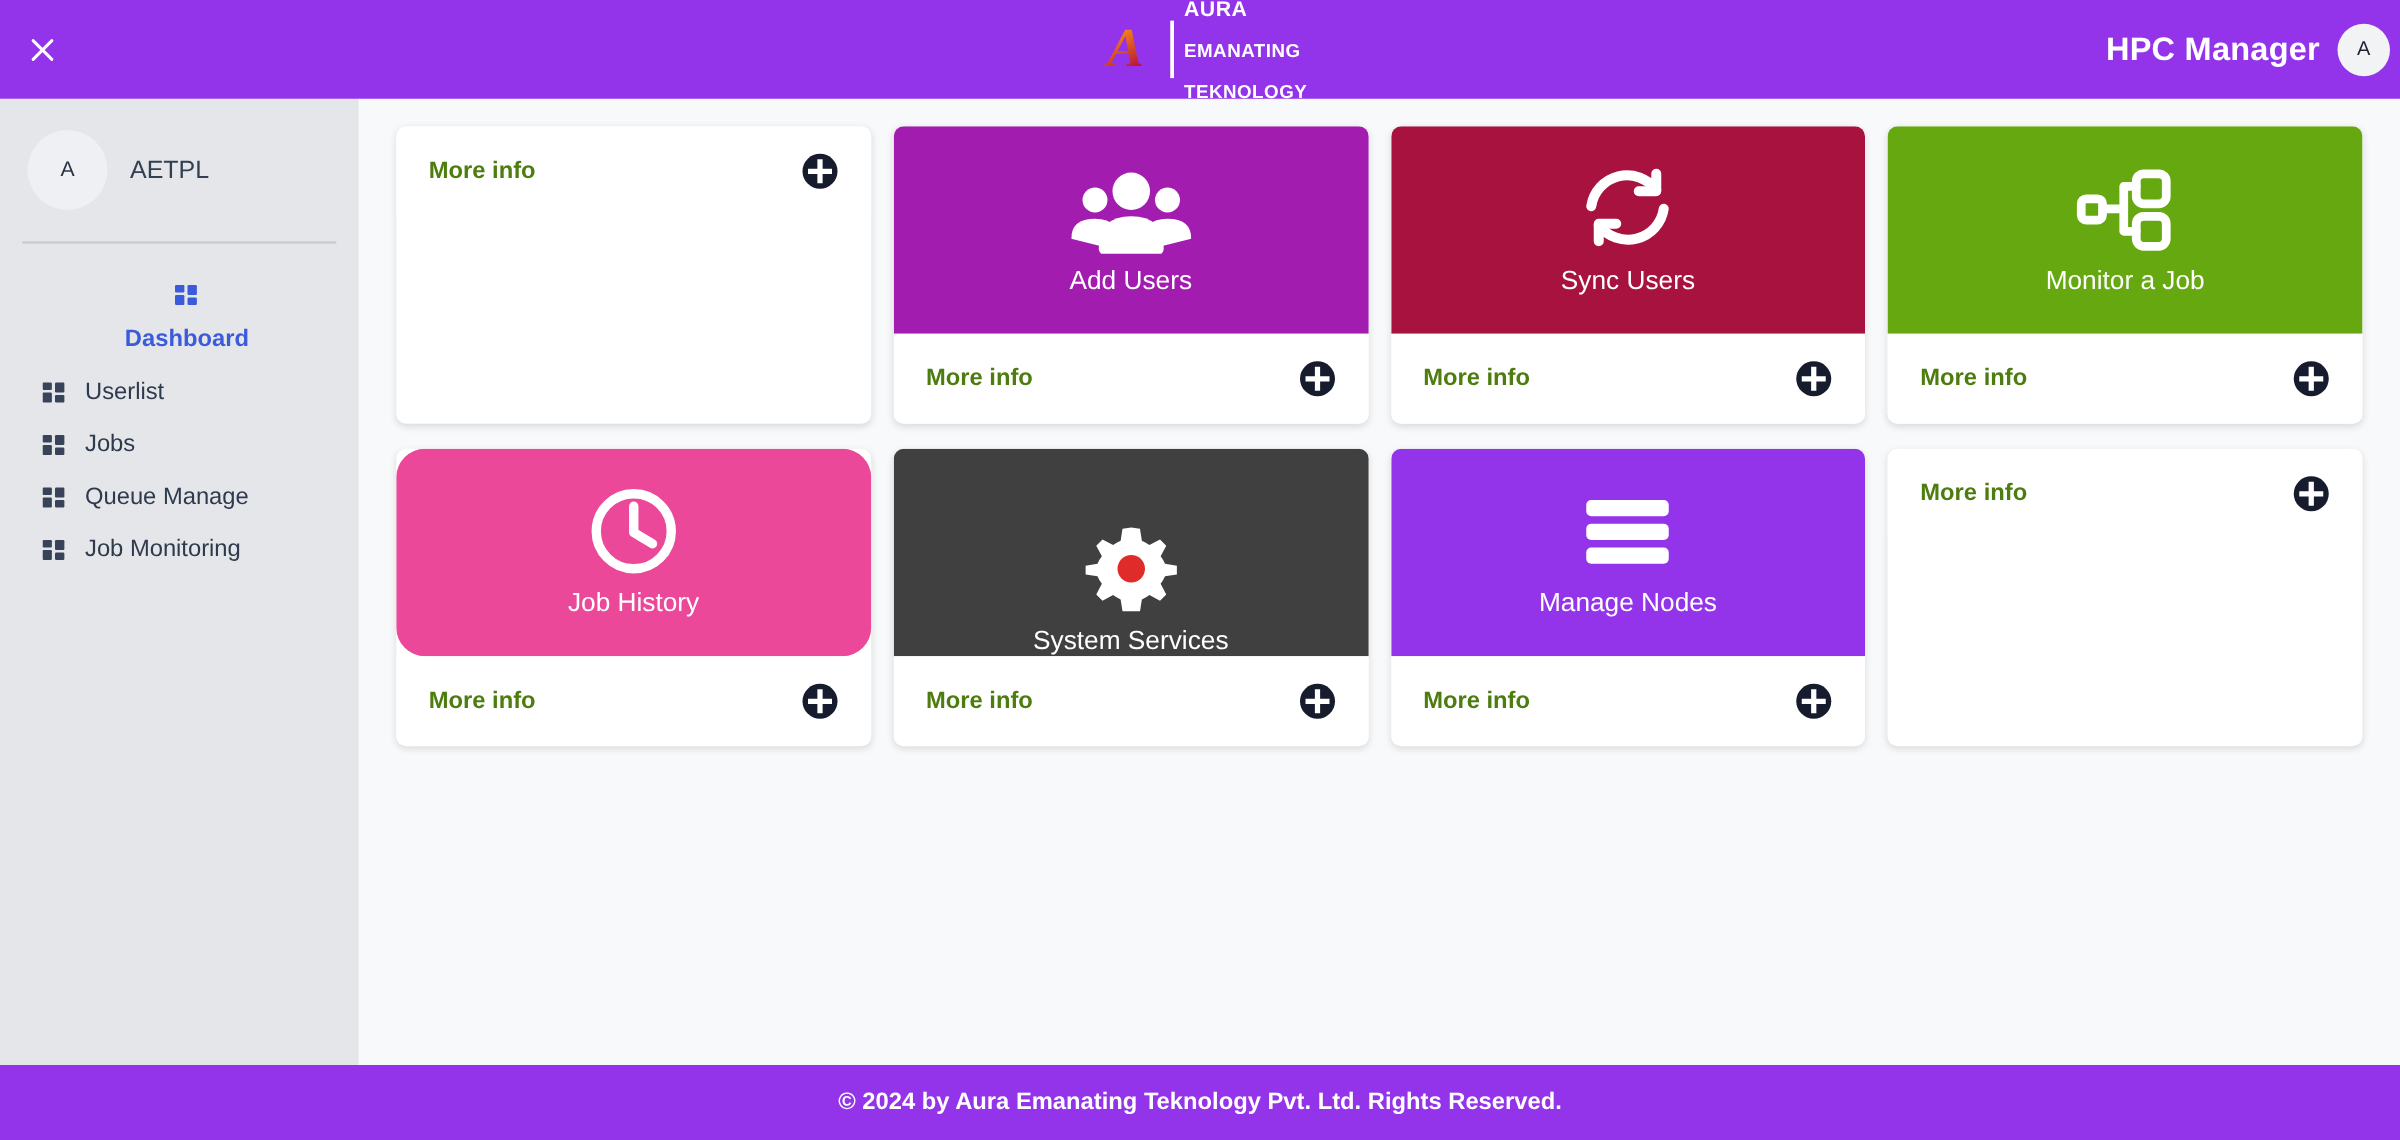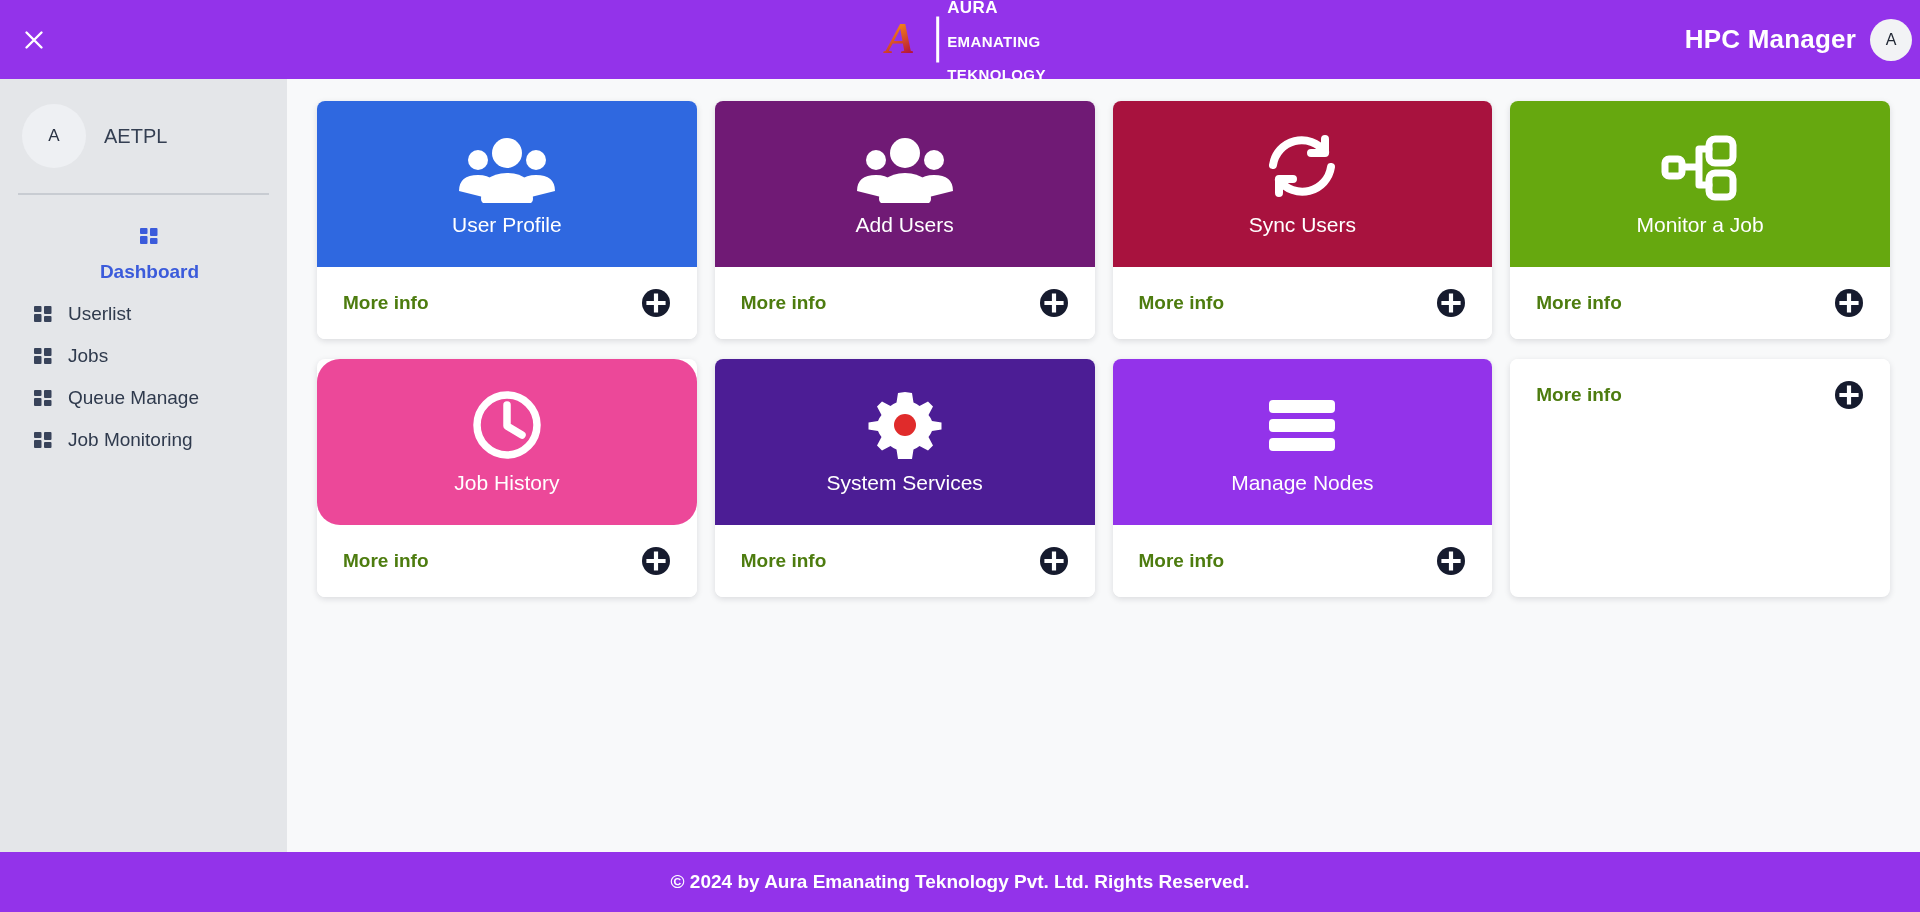--- a/index.html
+++ b/index.html
@@ -248,56 +248,43 @@
           <span>Job Monitoring</span>
         </div>
 
       </div>
     </div>
 
     <div class="content">
       <div class="card-grid">
 
         <div class="card">
-          <div class="card-head" style="background-color: rgb(47, 104, 224);">
+          <div class="card-foot">
+            <span class="more-info">More info</span>
+            <span class="plus-btn">
+              <svg width="30" height="30" viewBox="0 0 30 30">
+                <circle cx="15" cy="15" r="14" fill="#161b2e"></circle>
+                <path d="M15 7.5 v15 M7.5 15 h15" stroke="#ffffff" stroke-width="4.2" stroke-linecap="square"></path>
+              </svg>
+            </span>
+          </div>
+        </div>
+
+        <div class="card">
+          <div class="card-head" style="background-color: #a21caf;">
             <span class="card-icon">
               <svg width="96" height="72" viewBox="0 0 96 72" fill="#ffffff">
                 <circle cx="48" cy="22" r="15"></circle>
                 <circle cx="19" cy="29" r="10"></circle>
                 <circle cx="77" cy="29" r="10"></circle>
                 <path d="M0 60 q0-16 19-16 q10 0 15 5 l-6 6 q-4 5-4 11 z"></path>
                 <path d="M96 60 q0-16-19-16 q-10 0-15 5 l6 6 q4 5 4 11 z"></path>
                 <path d="M22 68 q0-26 26-26 q26 0 26 26 a5 5 0 0 1-5 5 h-42 a5 5 0 0 1-5-5 z"></path>
               </svg>
             </span>
-            <span class="card-title">User Profile</span>
-          </div>
-          <div class="card-foot">
-            <span class="more-info">More info</span>
-            <span class="plus-btn">
-              <svg width="30" height="30" viewBox="0 0 30 30">
-                <circle cx="15" cy="15" r="14" fill="#161b2e"></circle>
-                <path d="M15 7.5 v15 M7.5 15 h15" stroke="#ffffff" stroke-width="4.2" stroke-linecap="square"></path>
-              </svg>
-            </span>
-          </div>
-        </div>
-
-        <div class="card">
-          <div class="card-head" style="background-color: #701a75;">
-            <span class="card-icon">
-              <svg width="96" height="72" viewBox="0 0 96 72" fill="#ffffff">
-                <circle cx="48" cy="22" r="15"></circle>
-                <circle cx="19" cy="29" r="10"></circle>
-                <circle cx="77" cy="29" r="10"></circle>
-                <path d="M0 60 q0-16 19-16 q10 0 15 5 l-6 6 q-4 5-4 11 z"></path>
-                <path d="M96 60 q0-16-19-16 q-10 0-15 5 l6 6 q4 5 4 11 z"></path>
-                <path d="M22 68 q0-26 26-26 q26 0 26 26 a5 5 0 0 1-5 5 h-42 a5 5 0 0 1-5-5 z"></path>
-              </svg>
-            </span>
             <span class="card-title">Add Users</span>
           </div>
           <div class="card-foot">
             <span class="more-info">More info</span>
             <span class="plus-btn">
               <svg width="30" height="30" viewBox="0 0 30 30">
                 <circle cx="15" cy="15" r="14" fill="#161b2e"></circle>
                 <path d="M15 7.5 v15 M7.5 15 h15" stroke="#ffffff" stroke-width="4.2" stroke-linecap="square"></path>
               </svg>
             </span>
@@ -365,21 +352,21 @@
             <span class="plus-btn">
               <svg width="30" height="30" viewBox="0 0 30 30">
                 <circle cx="15" cy="15" r="14" fill="#161b2e"></circle>
                 <path d="M15 7.5 v15 M7.5 15 h15" stroke="#ffffff" stroke-width="4.2" stroke-linecap="square"></path>
               </svg>
             </span>
           </div>
         </div>
 
         <div class="card">
-          <div class="card-head" style="background-color: #4c1d95;">
+          <div class="card-head" style="background-color: #404040; justify-content: flex-end;">
             <span class="card-icon">
               <svg width="80" height="72" viewBox="0 0 80 72">
                 <g fill="#ffffff">
                   <path d="M40 3 l7 1 1.5 9.5 a24 24 0 0 1 6 3.5 l8.5-4.5 5 5 -4.5 8.5 a24 24 0 0 1 3.5 6 l9.5 1.5 0 7 -9.5 1.5 a24 24 0 0 1-3.5 6 l4.5 8.5 -5 5 -8.5-4.5 a24 24 0 0 1-6 3.5 l-1.5 9.5 -7 0 -7-0 -1.5-9.5 a24 24 0 0 1-6-3.5 l-8.5 4.5 -5-5 4.5-8.5 a24 24 0 0 1-3.5-6 l-9.5-1.5 0-7 9.5-1.5 a24 24 0 0 1 3.5-6 l-4.5-8.5 5-5 8.5 4.5 a24 24 0 0 1 6-3.5 l1.5-9.5 z"></path>
                   <circle cx="40" cy="36" r="11" fill="#e02b2b"></circle>
                 </g>
               </svg>
             </span>
             <span class="card-title">System Services</span>
           </div>

